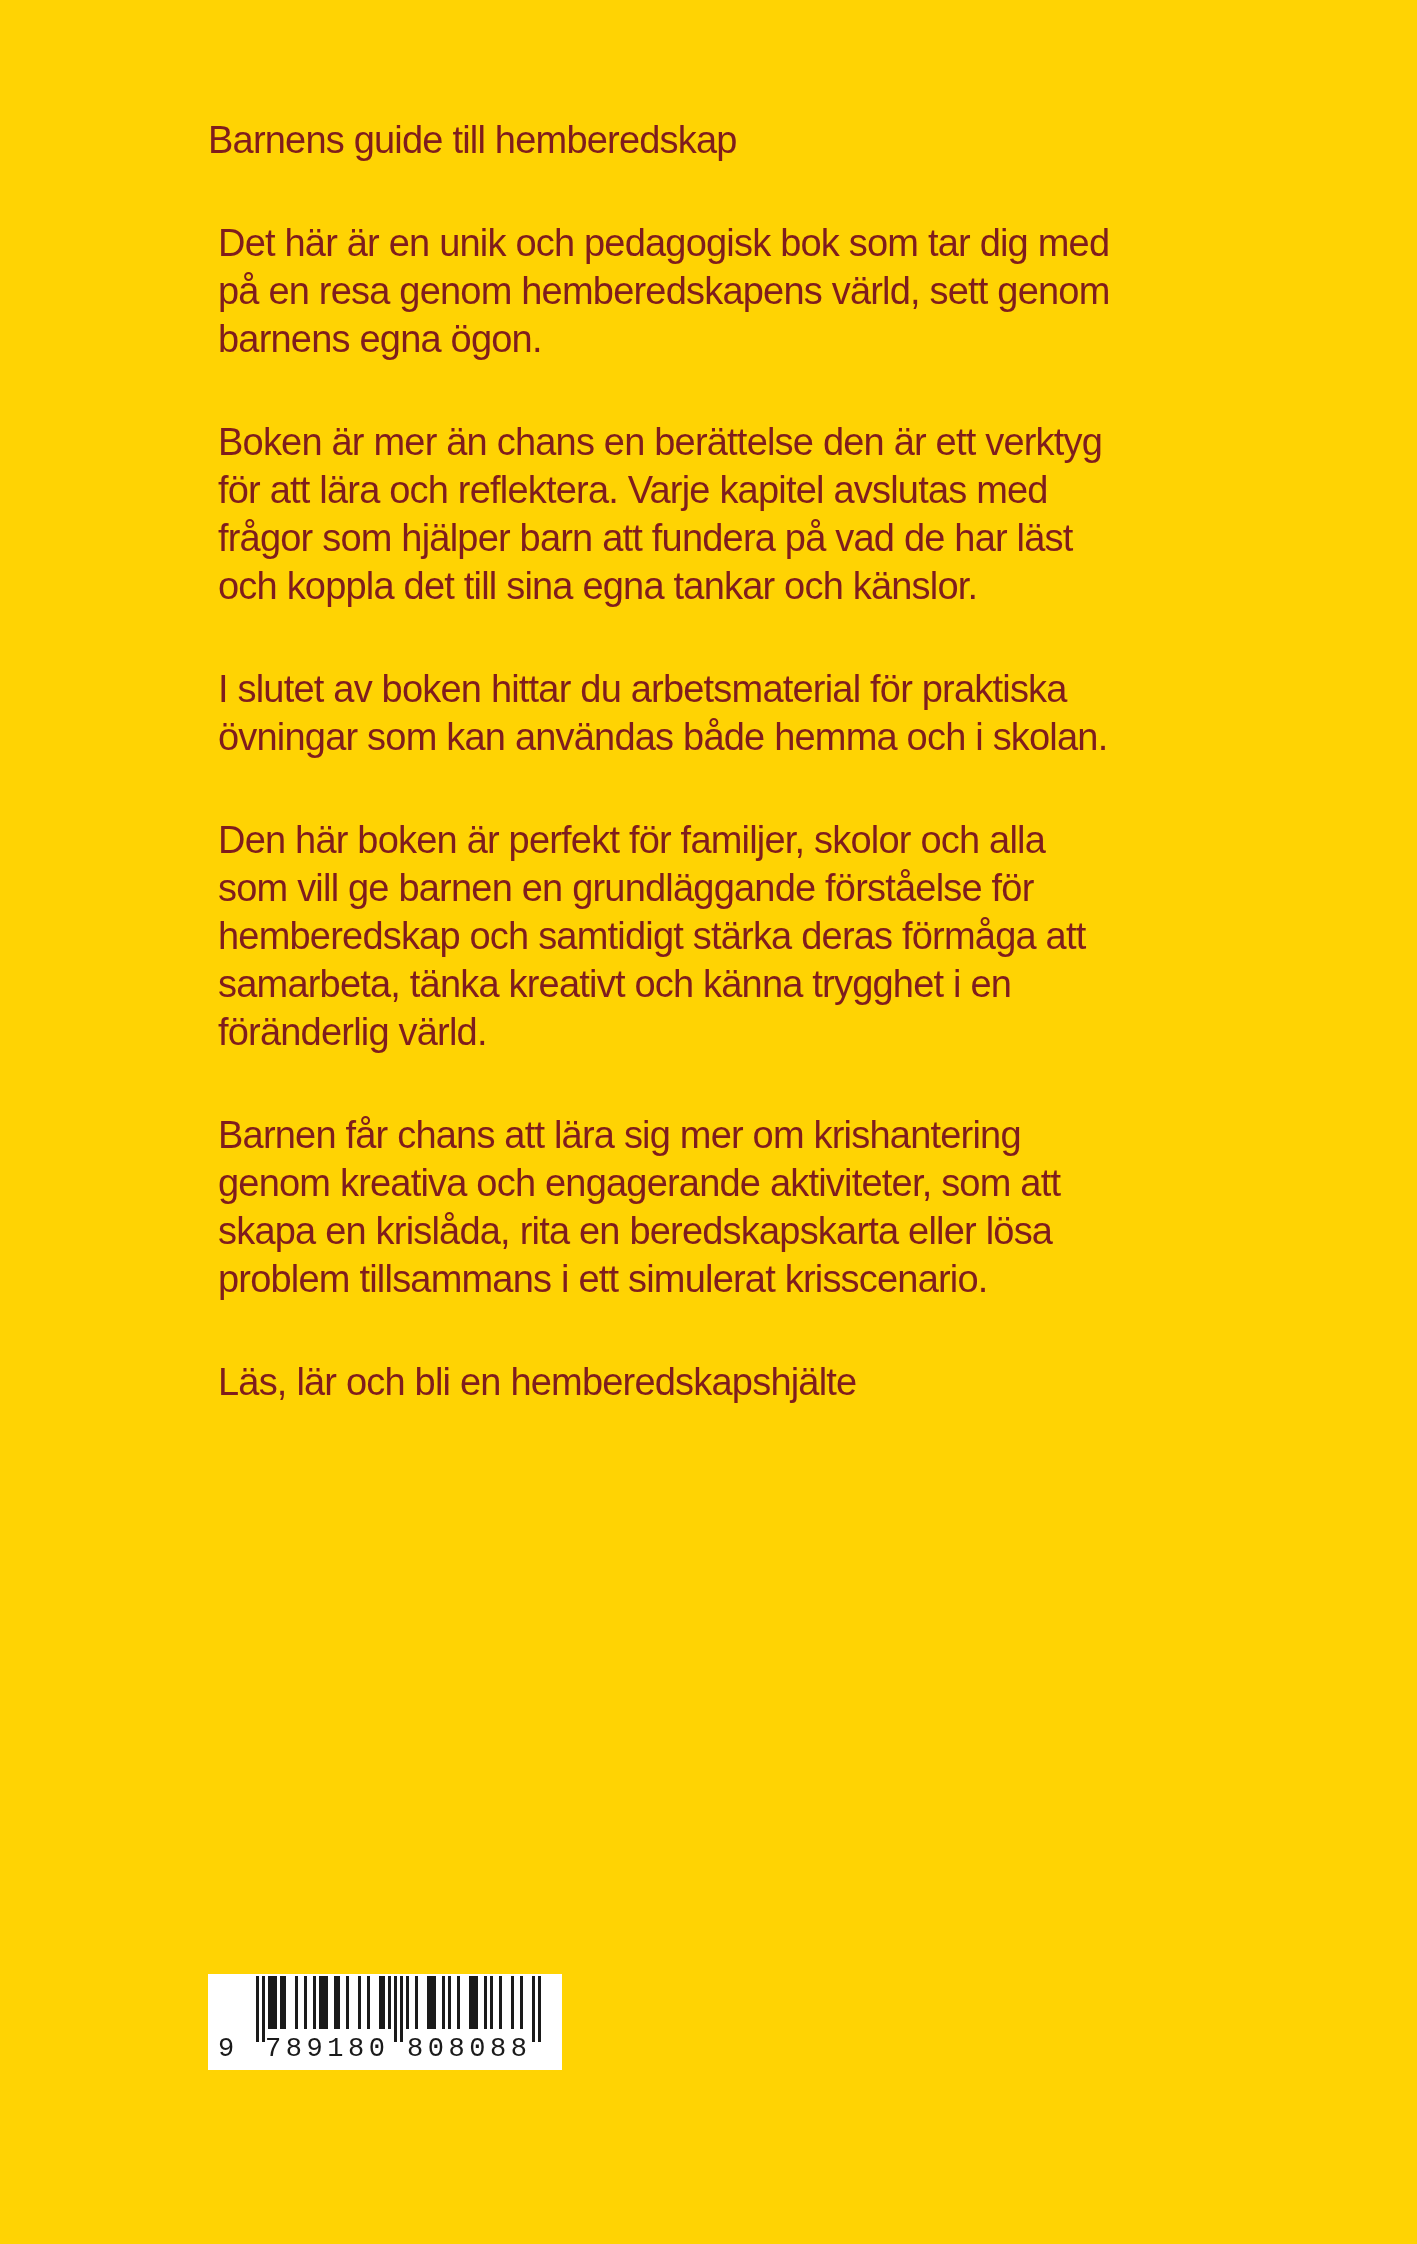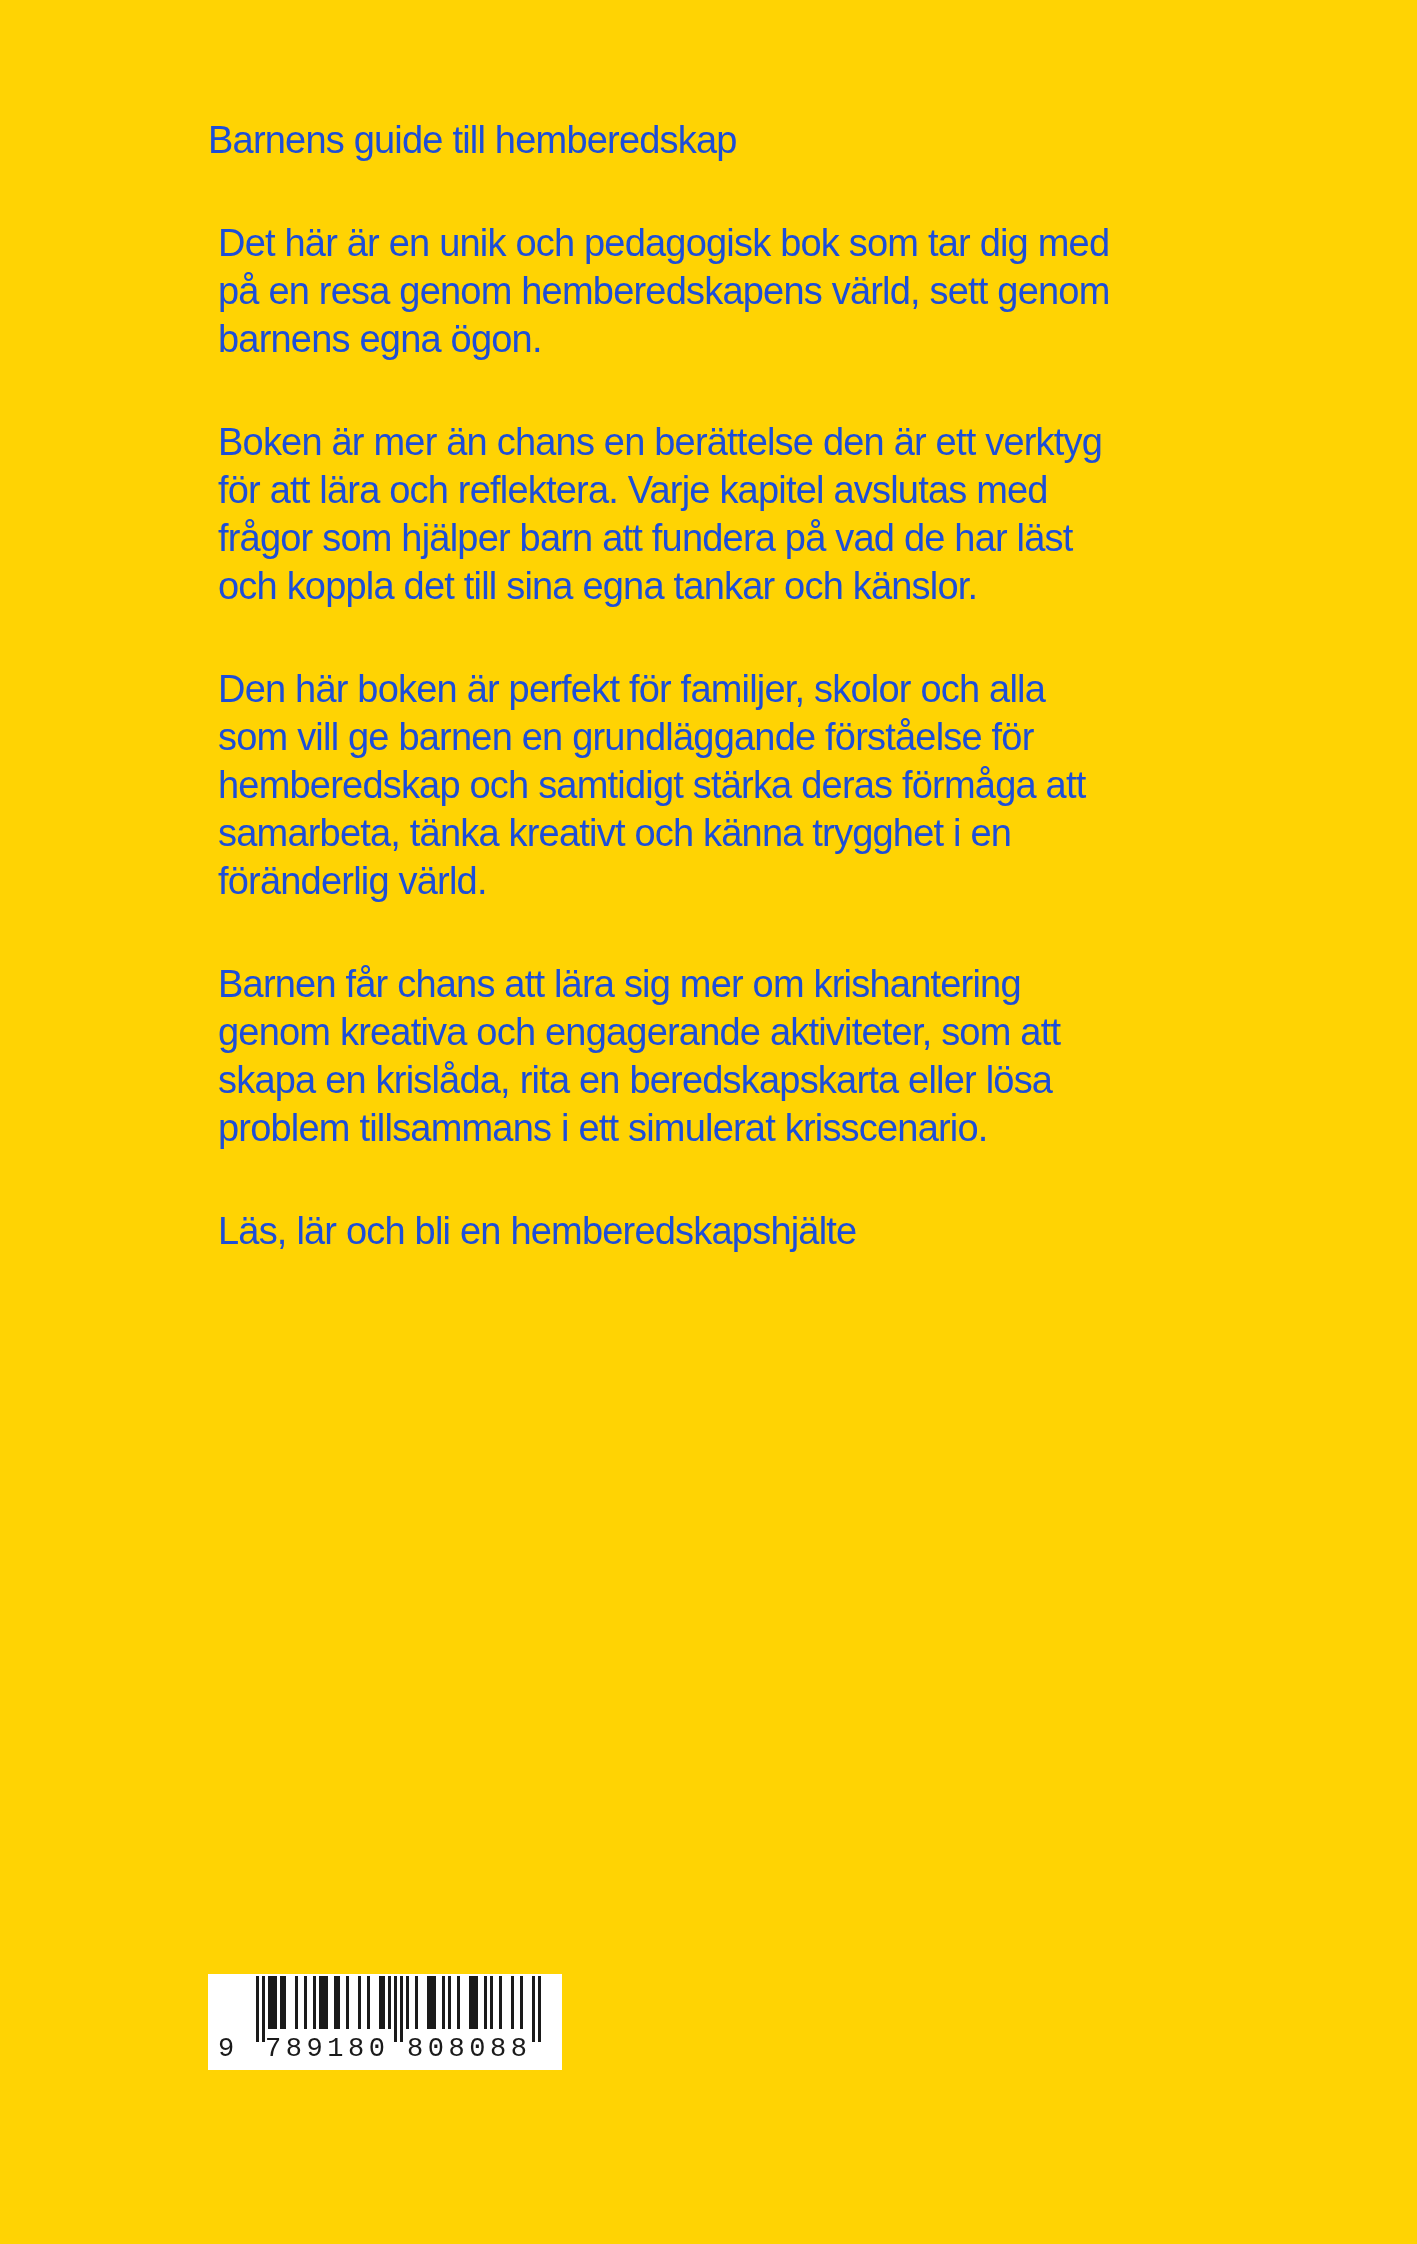--- a/index.html
+++ b/index.html
@@ -44,30 +44,32 @@
     background: #ffffff;
   }
 
   .barcode-label svg { display: block; }
 </style>
 </head>
 <body>
 
 <div class="cover" style="background: rgb(255, 211, 3);">
 
-  <div class="text-block" style="color: #1d4ed8;">
+  <div class="text-block" style="color: #7f1d1d;">
     <div class="title">Barnens guide till hemberedskap</div>
 
     <div class="para">Det här är en unik och pedagogisk bok som tar dig med
 på en resa genom hemberedskapens värld, sett genom
 barnens egna ögon.</div>
     <div class="para">Boken är mer än chans en berättelse den är ett verktyg
 för att lära och reflektera. Varje kapitel avslutas med
 frågor som hjälper barn att fundera på vad de har läst
 och koppla det till sina egna tankar och känslor.</div>
+    <div class="para">I slutet av boken hittar du arbetsmaterial för praktiska
+övningar som kan användas både hemma och i skolan.</div>
     <div class="para">Den här boken är perfekt för familjer, skolor och alla
 som vill ge barnen en grundläggande förståelse för
 hemberedskap och samtidigt stärka deras förmåga att
 samarbeta, tänka kreativt och känna trygghet i en
 föränderlig värld.</div>
     <div class="para">Barnen får chans att lära sig mer om krishantering
 genom kreativa och engagerande aktiviteter, som att
 skapa en krislåda, rita en beredskapskarta eller lösa
 problem tillsammans i ett simulerat krisscenario.</div>
     <div class="para">Läs, lär och bli en hemberedskapshjälte</div>

